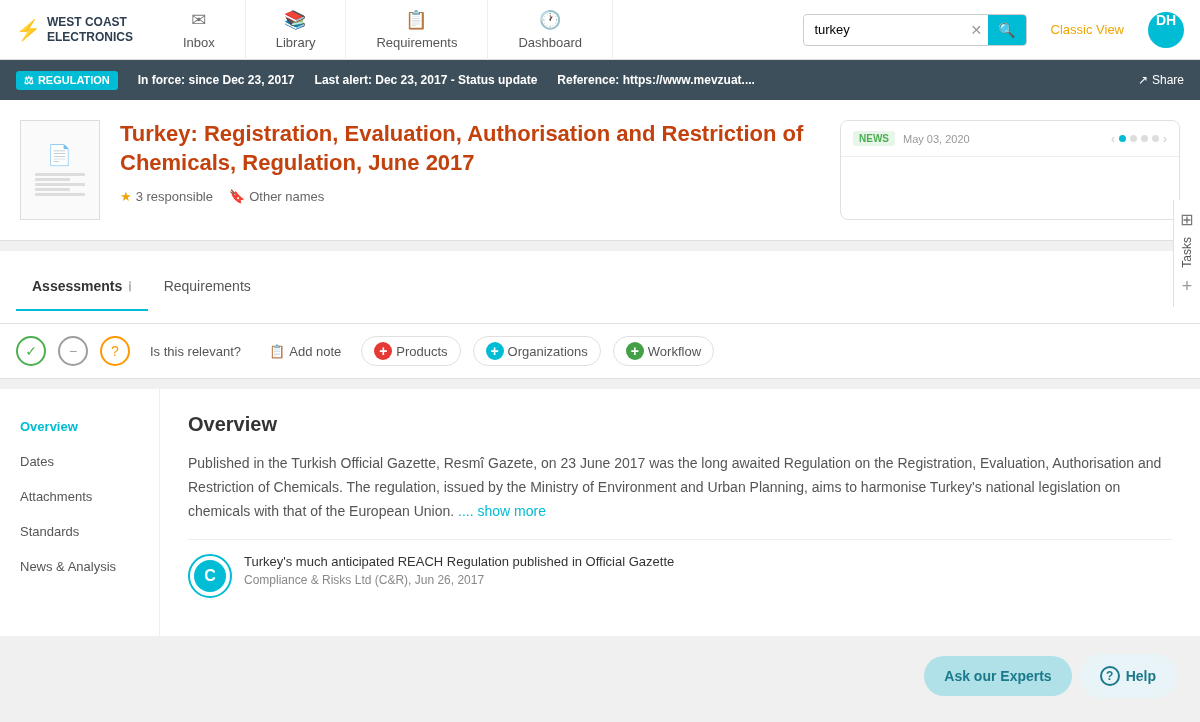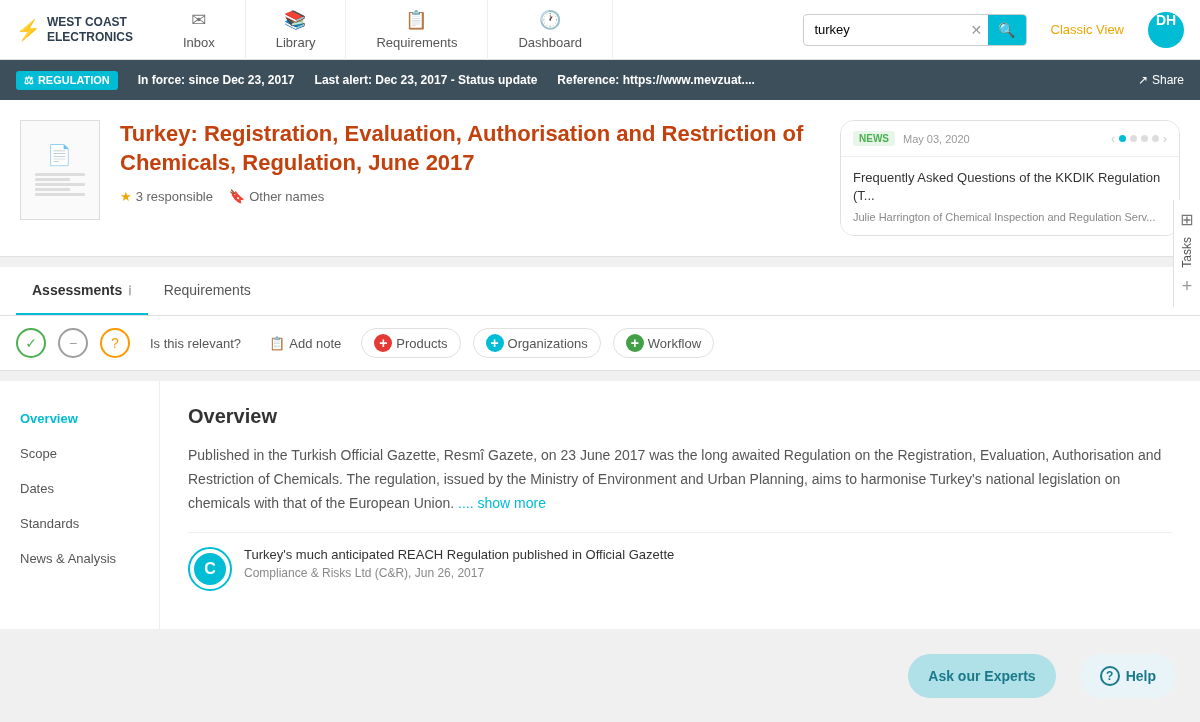--- a/index.html
+++ b/index.html
@@ -34,35 +34,35 @@
     .doc-thumbnail { width: 80px; min-width: 80px; height: 100px; border: 1px solid #ddd; display: flex; flex-direction: column; align-items: center; justify-content: center; background: #fafafa; cursor: pointer; }
     .doc-thumb-icon { font-size: 20px; color: #999; margin-bottom: 4px; }
     .doc-thumb-lines { width: 50px; }
     .doc-thumb-line { height: 3px; background: #ddd; margin: 2px 0; border-radius: 1px; }
     .doc-thumb-line.short { width: 35px; }
     .doc-info { flex: 1; }
     .doc-title { font-size: 22px; font-weight: 600; color: #c2410c; line-height: 1.3; margin-bottom: 12px; }
     .doc-meta { display: flex; align-items: center; gap: 16px; font-size: 13px; color: #666; }
     .doc-meta-item { display: flex; align-items: center; gap: 4px; cursor: pointer; }
     .doc-meta-item .star { color: #f0a500; }
-    .news-panel { width: 340px; min-width: 340px; border: 1px solid #e0e0e0; border-radius: 14px; overflow: hidden; }
+    .news-panel { width: 340px; min-width: 340px; border: 1px solid #e0e0e0; border-radius: 8px; overflow: hidden; }
     .news-panel-header { display: flex; align-items: center; padding: 10px 12px; background: #fff; border-bottom: 1px solid #eee; }
     .news-badge { background: #e8f5e9; color: #4caf50; font-size: 10px; font-weight: 700; padding: 2px 6px; border-radius: 3px; margin-right: 8px; }
     .news-date { font-size: 11px; color: #999; flex: 1; }
     .news-nav { display: flex; gap: 4px; align-items: center; }
     .news-dot { width: 7px; height: 7px; border-radius: 50%; background: #ddd; }
     .news-dot.active { background: #00bcd4; }
     .news-arrow { color: #ccc; cursor: pointer; font-size: 12px; background: none; border: none; }
     .news-content { padding: 12px; background: #fff; }
     .news-title { font-size: 13px; color: #333; margin-bottom: 6px; line-height: 1.4; }
     .news-author { font-size: 11px; color: #888; }
 
     
     .assessments-section { background: #fff; margin: 10px 0 0 0; border-bottom: 1px solid #e0e0e0; }
-    .tabs { display: flex; border-bottom: 1px solid #e0e0e0; padding: 0 16px; }
+    .tabs { display: flex; border-bottom: 1px solid #e0e0e0; padding: 12px 16px; }
     .tab { padding: 14px 16px; cursor: pointer; font-size: 14px; color: #555; border-bottom: 2px solid transparent; display: flex; align-items: center; gap: 6px; }
     .tab.active { color: #333; border-bottom: 2px solid #00bcd4; font-weight: 600; }
     .tab-actions { padding: 12px 16px; display: flex; align-items: center; gap: 12px; }
     .assess-icon { width: 30px; height: 30px; border-radius: 50%; border: 2px solid; display: flex; align-items: center; justify-content: center; cursor: pointer; font-size: 14px; }
     .assess-check { border-color: #4caf50; color: #4caf50; }
     .assess-minus { border-color: #9e9e9e; color: #9e9e9e; }
     .assess-question { border-color: #ff9800; color: #ff9800; }
     .relevant-text { color: #555; font-size: 13px; margin: 0 8px; }
     .add-note-btn { display: flex; align-items: center; gap: 4px; color: #555; font-size: 13px; cursor: pointer; background: none; border: none; padding: 4px 8px; }
     .action-btn { display: flex; align-items: center; gap: 4px; padding: 5px 12px; border: 1px solid #e0e0e0; border-radius: 20px; cursor: pointer; font-size: 13px; color: #555; background: #fff; }
@@ -87,21 +87,21 @@
     .news-analysis-title { font-size: 13px; color: #333; margin-bottom: 4px; }
     .news-analysis-source { font-size: 12px; color: #888; }
 
     
     .tasks-panel { position: fixed; right: 0; top: 200px; display: flex; flex-direction: column; align-items: center; background: #fff; border-left: 1px solid #e0e0e0; padding: 10px 6px; gap: 8px; }
     .tasks-label { writing-mode: vertical-rl; font-size: 12px; color: #555; transform: rotate(180deg); cursor: pointer; }
     .tasks-icon { font-size: 16px; color: #777; cursor: pointer; }
     .tasks-add { font-size: 18px; color: #999; cursor: pointer; font-weight: 300; }
 
     
-    .bottom-btns { position: fixed; bottom: 24px; right: 24px; display: flex; gap: 24px; }
+    .bottom-btns { position: fixed; bottom: 24px; right: 24px; display: flex; gap: 8px; align-items: center; }
     .ask-experts-btn { background: #b0e0e8; color: #1a7a8a; padding: 12px 20px; border-radius: 30px; font-size: 14px; font-weight: 600; cursor: pointer; border: none; }
     .help-btn { background: #e8f4f8; color: #1a7a8a; padding: 12px 20px; border-radius: 30px; font-size: 14px; font-weight: 600; cursor: pointer; border: none; display: flex; align-items: center; gap: 6px; }
     .help-circle { width: 20px; height: 20px; border-radius: 50%; border: 2px solid #1a7a8a; display: flex; align-items: center; justify-content: center; font-size: 12px; font-weight: 700; }
   </style>
 </head>
 <body>
 
 <div class="top-nav">
   <div class="logo">
     <span class="logo-icon">⚡</span>
@@ -191,24 +191,20 @@
       <span class="news-date">May 03, 2020</span>
       <div class="news-nav">
         <button class="news-arrow">‹</button>
         <div class="news-dot active"></div>
         <div class="news-dot"></div>
         <div class="news-dot"></div>
         <div class="news-dot"></div>
         <button class="news-arrow">›</button>
       </div>
     </div>
-    <div class="news-content">
-      <div class="news-title">Frequently Asked Questions of the KKDIK Regulation (T...</div>
-      <div class="news-author">Julie Harrington of Chemical Inspection and Regulation Serv...</div>
-    </div>
   </div>
 </div>
 
 <div class="assessments-section">
   <div class="tabs">
     <div class="tab active">
       <span>Assessments</span>
       <span style="color:#aaa; font-size:13px;">ℹ</span>
     </div>
     <div class="tab">
@@ -238,24 +234,24 @@
     </button>
   </div>
 </div>
 
 <div class="overview-section">
   <div class="sidebar-nav">
     <div class="sidebar-nav-item active">
       <span>Overview</span>
     </div>
     <div class="sidebar-nav-item">
-      <span>Scope</span>
-    </div>
-    <div class="sidebar-nav-item">
       <span>Dates</span>
+    </div>
+    <div class="sidebar-nav-item">
+      <span>Attachments</span>
     </div>
     <div class="sidebar-nav-item">
       <span>Standards</span>
     </div>
     <div class="sidebar-nav-item">
       <span>News &amp; Analysis</span>
     </div>
   </div>
   <div class="overview-content">
     <div class="overview-title">Overview</div>

